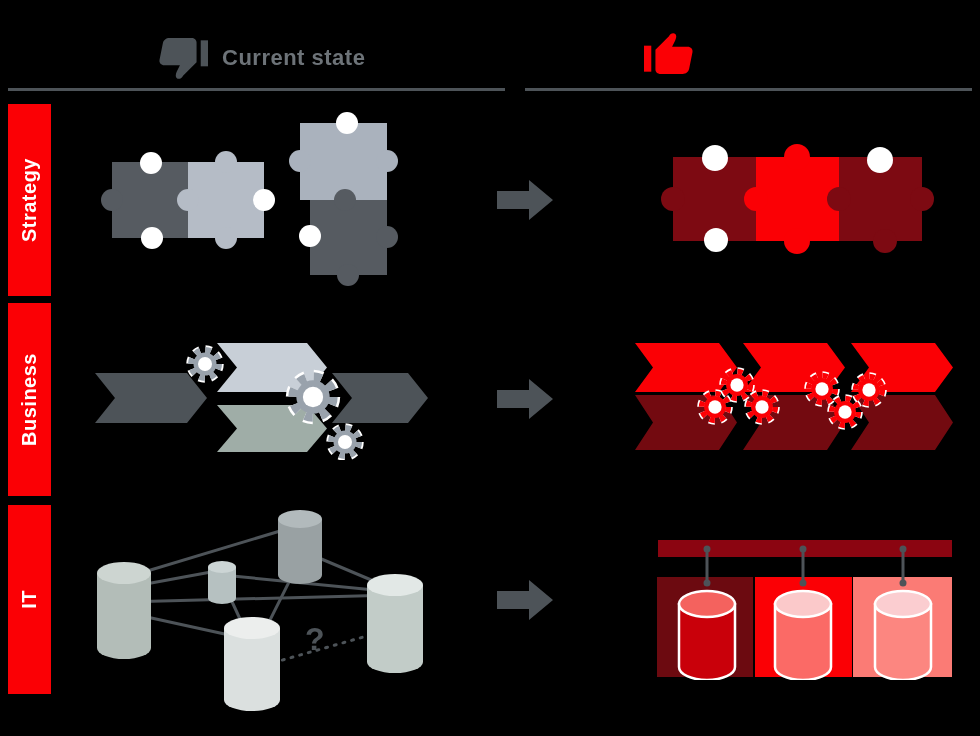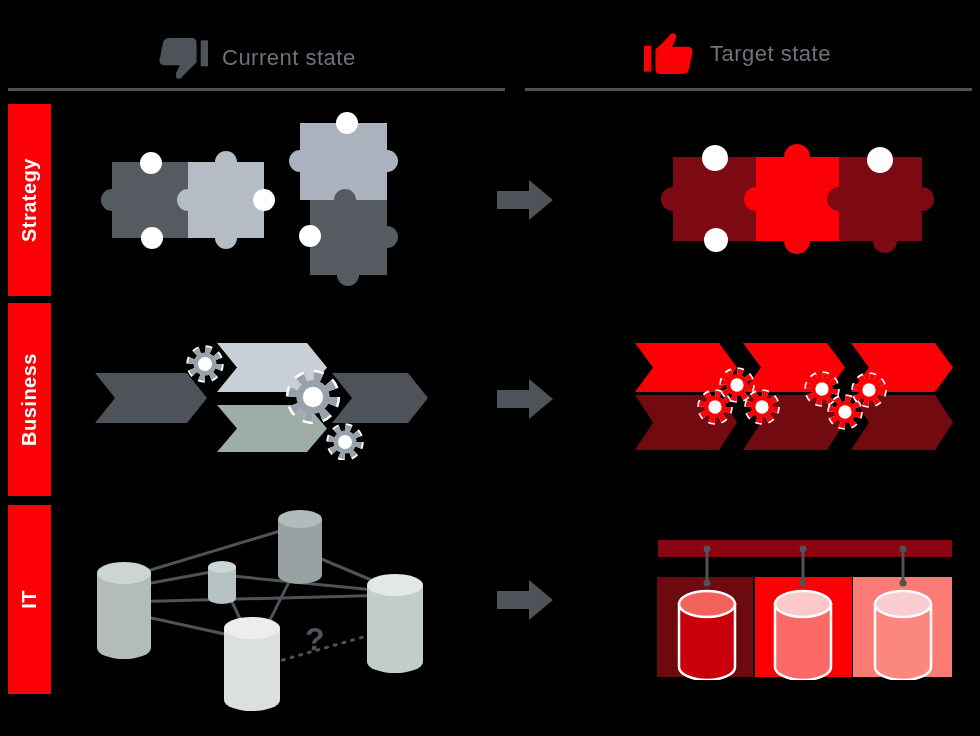--- a/index.html
+++ b/index.html
@@ -3,21 +3,21 @@
 <meta charset="utf-8">
 <style>
   html,body{margin:0;padding:0;}
   body{background:#000;font-family:"Liberation Sans", sans-serif;}
   .canvas{position:relative;width:980px;height:736px;background:var(--bg);overflow:hidden;}
 
   
   .hdr{position:absolute;display:flex;align-items:center;gap:14px;}
   .hdr-left{left:156px;top:34px;}
   .hdr-right{left:644px;top:30px;}
-  .hdr-label{font-size:22px;font-weight:normal;letter-spacing:.5px;color:var(--text-gray);}
+  .hdr-label{font-size:22px;font-weight:bold;letter-spacing:.5px;color:var(--text-gray);}
   .thumb{width:52px;height:48px;}
   .thumb-down{color:var(--ink-gray);}
   .thumb-up{color:var(--red);}
   .rule{position:absolute;height:3px;background:var(--ink-gray);top:88px;}
   .rule-left{left:8px;width:497px;}
   .rule-right{left:525px;width:447px;}
 
   
   .side{position:absolute;left:8px;width:43px;background:var(--red);
         display:flex;align-items:center;justify-content:center;}
@@ -77,21 +77,20 @@
   <div class="hdr hdr-left">
     <svg class="thumb thumb-down" viewBox="0 0 50 44">
       <use href="#thumbshape" transform="rotate(180 25 22)"></use>
     </svg>
     <span class="hdr-label">Current state</span>
   </div>
   <div class="hdr hdr-right">
     <svg class="thumb thumb-up" viewBox="0 0 50 44">
       <use href="#thumbshape"></use>
     </svg>
-    <span class="hdr-label">Target state</span>
   </div>
   <div class="rule rule-left"></div>
   <div class="rule rule-right"></div>
 
   <div class="side side-1">
     <span class="side-label">Strategy</span>
   </div>
   <div class="side side-2">
     <span class="side-label">Business</span>
   </div>

